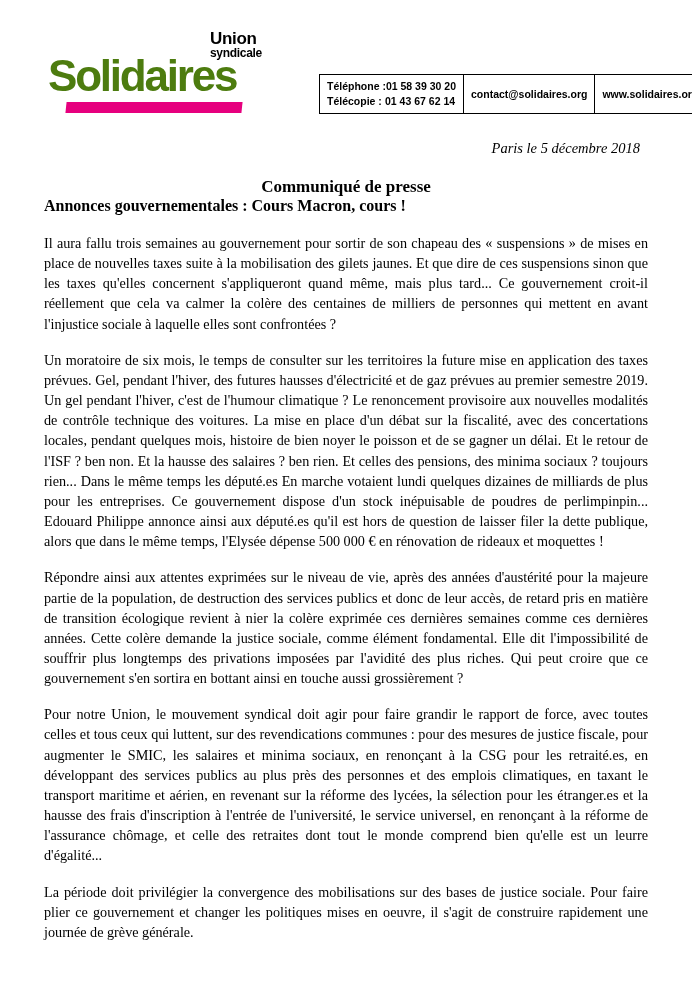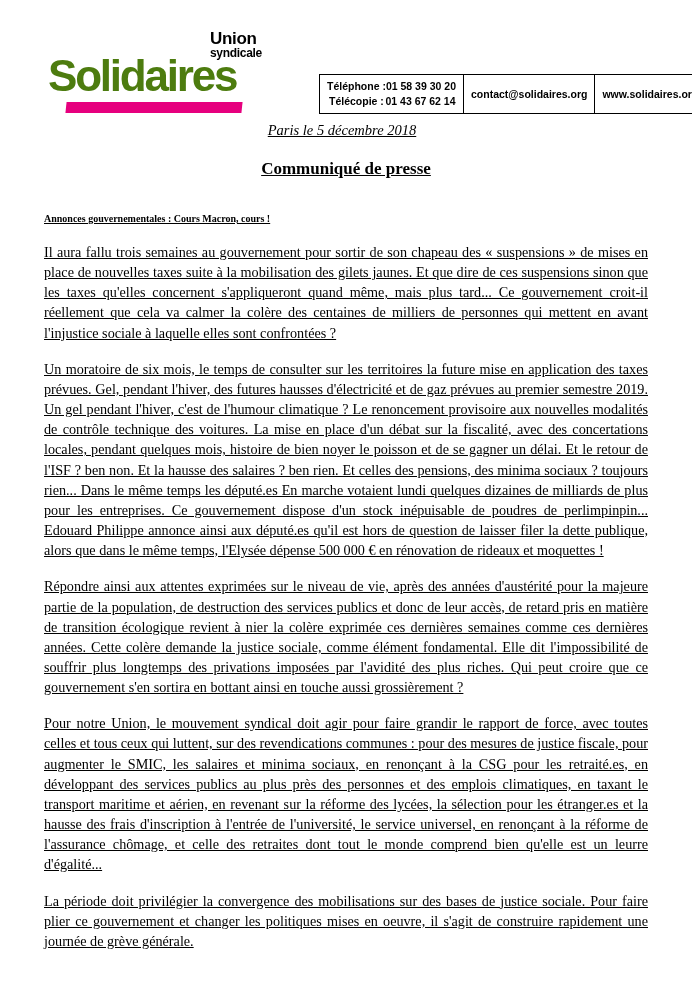--- a/index.html
+++ b/index.html
@@ -14,21 +14,20 @@
     color: #000000;
     position: relative;
     overflow: hidden;
   }
   .page {
     width: 692px;
     height: 980px;
     box-sizing: border-box;
     padding: 26px 44px 0 44px;
     position: relative;
-    text-decoration: underline;
   }
 
   
   .letterhead {
     position: relative;
     height: 92px;
   }
   .logo-block {
     position: absolute;
     left: 4px;
@@ -80,51 +79,50 @@
     padding: 4px 7px;
     font-size: 10.5px;
     display: flex;
     flex-direction: column;
     justify-content: center;
     white-space: nowrap;
     margin-left: -1px;
   }
   .cbox.phone { font-weight: bold; line-height: 1.45; }
   .cbox.mail, .cbox.web { font-weight: bold; font-size: 10.5px; }
-  .cbox .row { display: block; text-align: center; }
+  .cbox .row { display: block; }
   .cbox .lbl { display: inline-block; min-width: 58px; }
 
   .address {
     margin-top: 18px;
     font-family: "Liberation Sans", sans-serif;
     font-weight: bold;
     font-style: italic;
     font-size: 13.5px;
     letter-spacing: -0.1px;
   }
 
   .dateline {
-    margin-top: 4px;
-    text-align: center;
+    margin-top: 22px;
+    text-align: right;
     padding-right: 8px;
     font-style: italic;
     font-size: 14.5px;
   }
 
   .doc-title {
     margin-top: 20px;
     text-align: center;
     font-weight: bold;
     font-size: 17px;
   }
 
   .headline {
-    margin-top: 34px;
     font-weight: bold;
-    font-size: 10px;
+    font-size: 16px;
   }
 
   .body-text {
     margin-top: 18px;
     font-size: 14.2px;
     line-height: 1.42;
     text-align: justify;
   }
   .body-text p {
     margin: 16px 0 16px 0;

